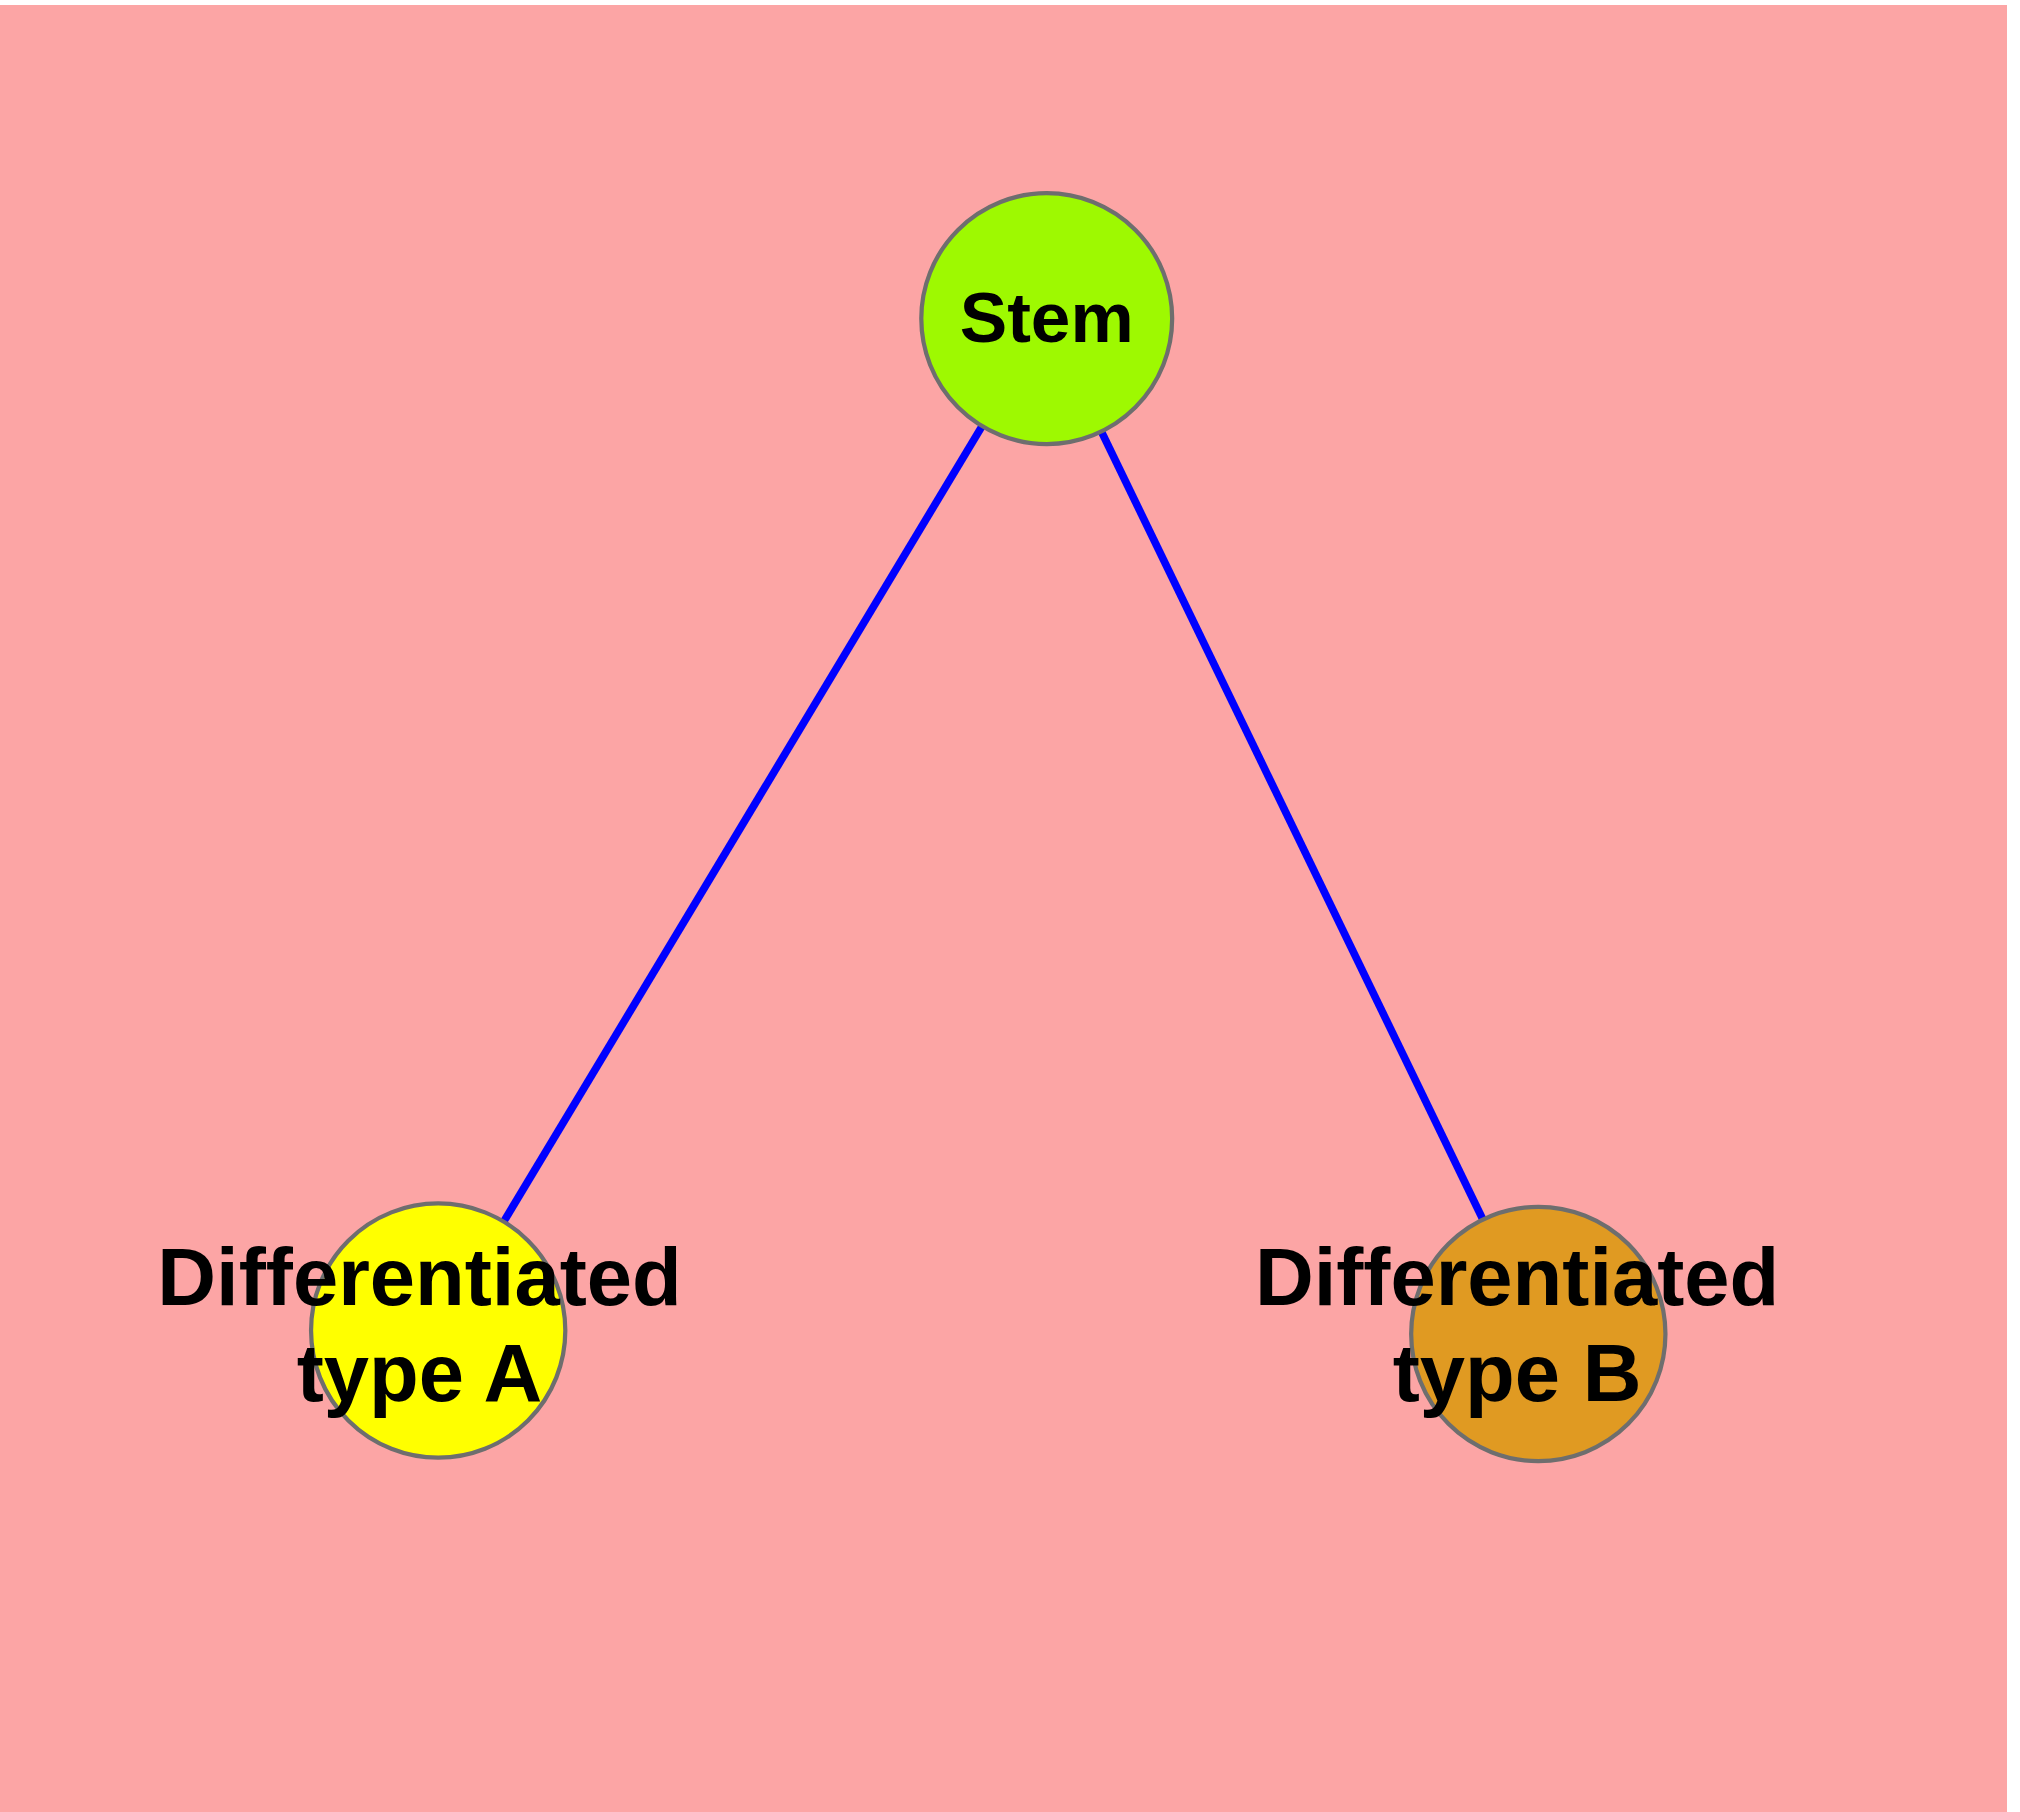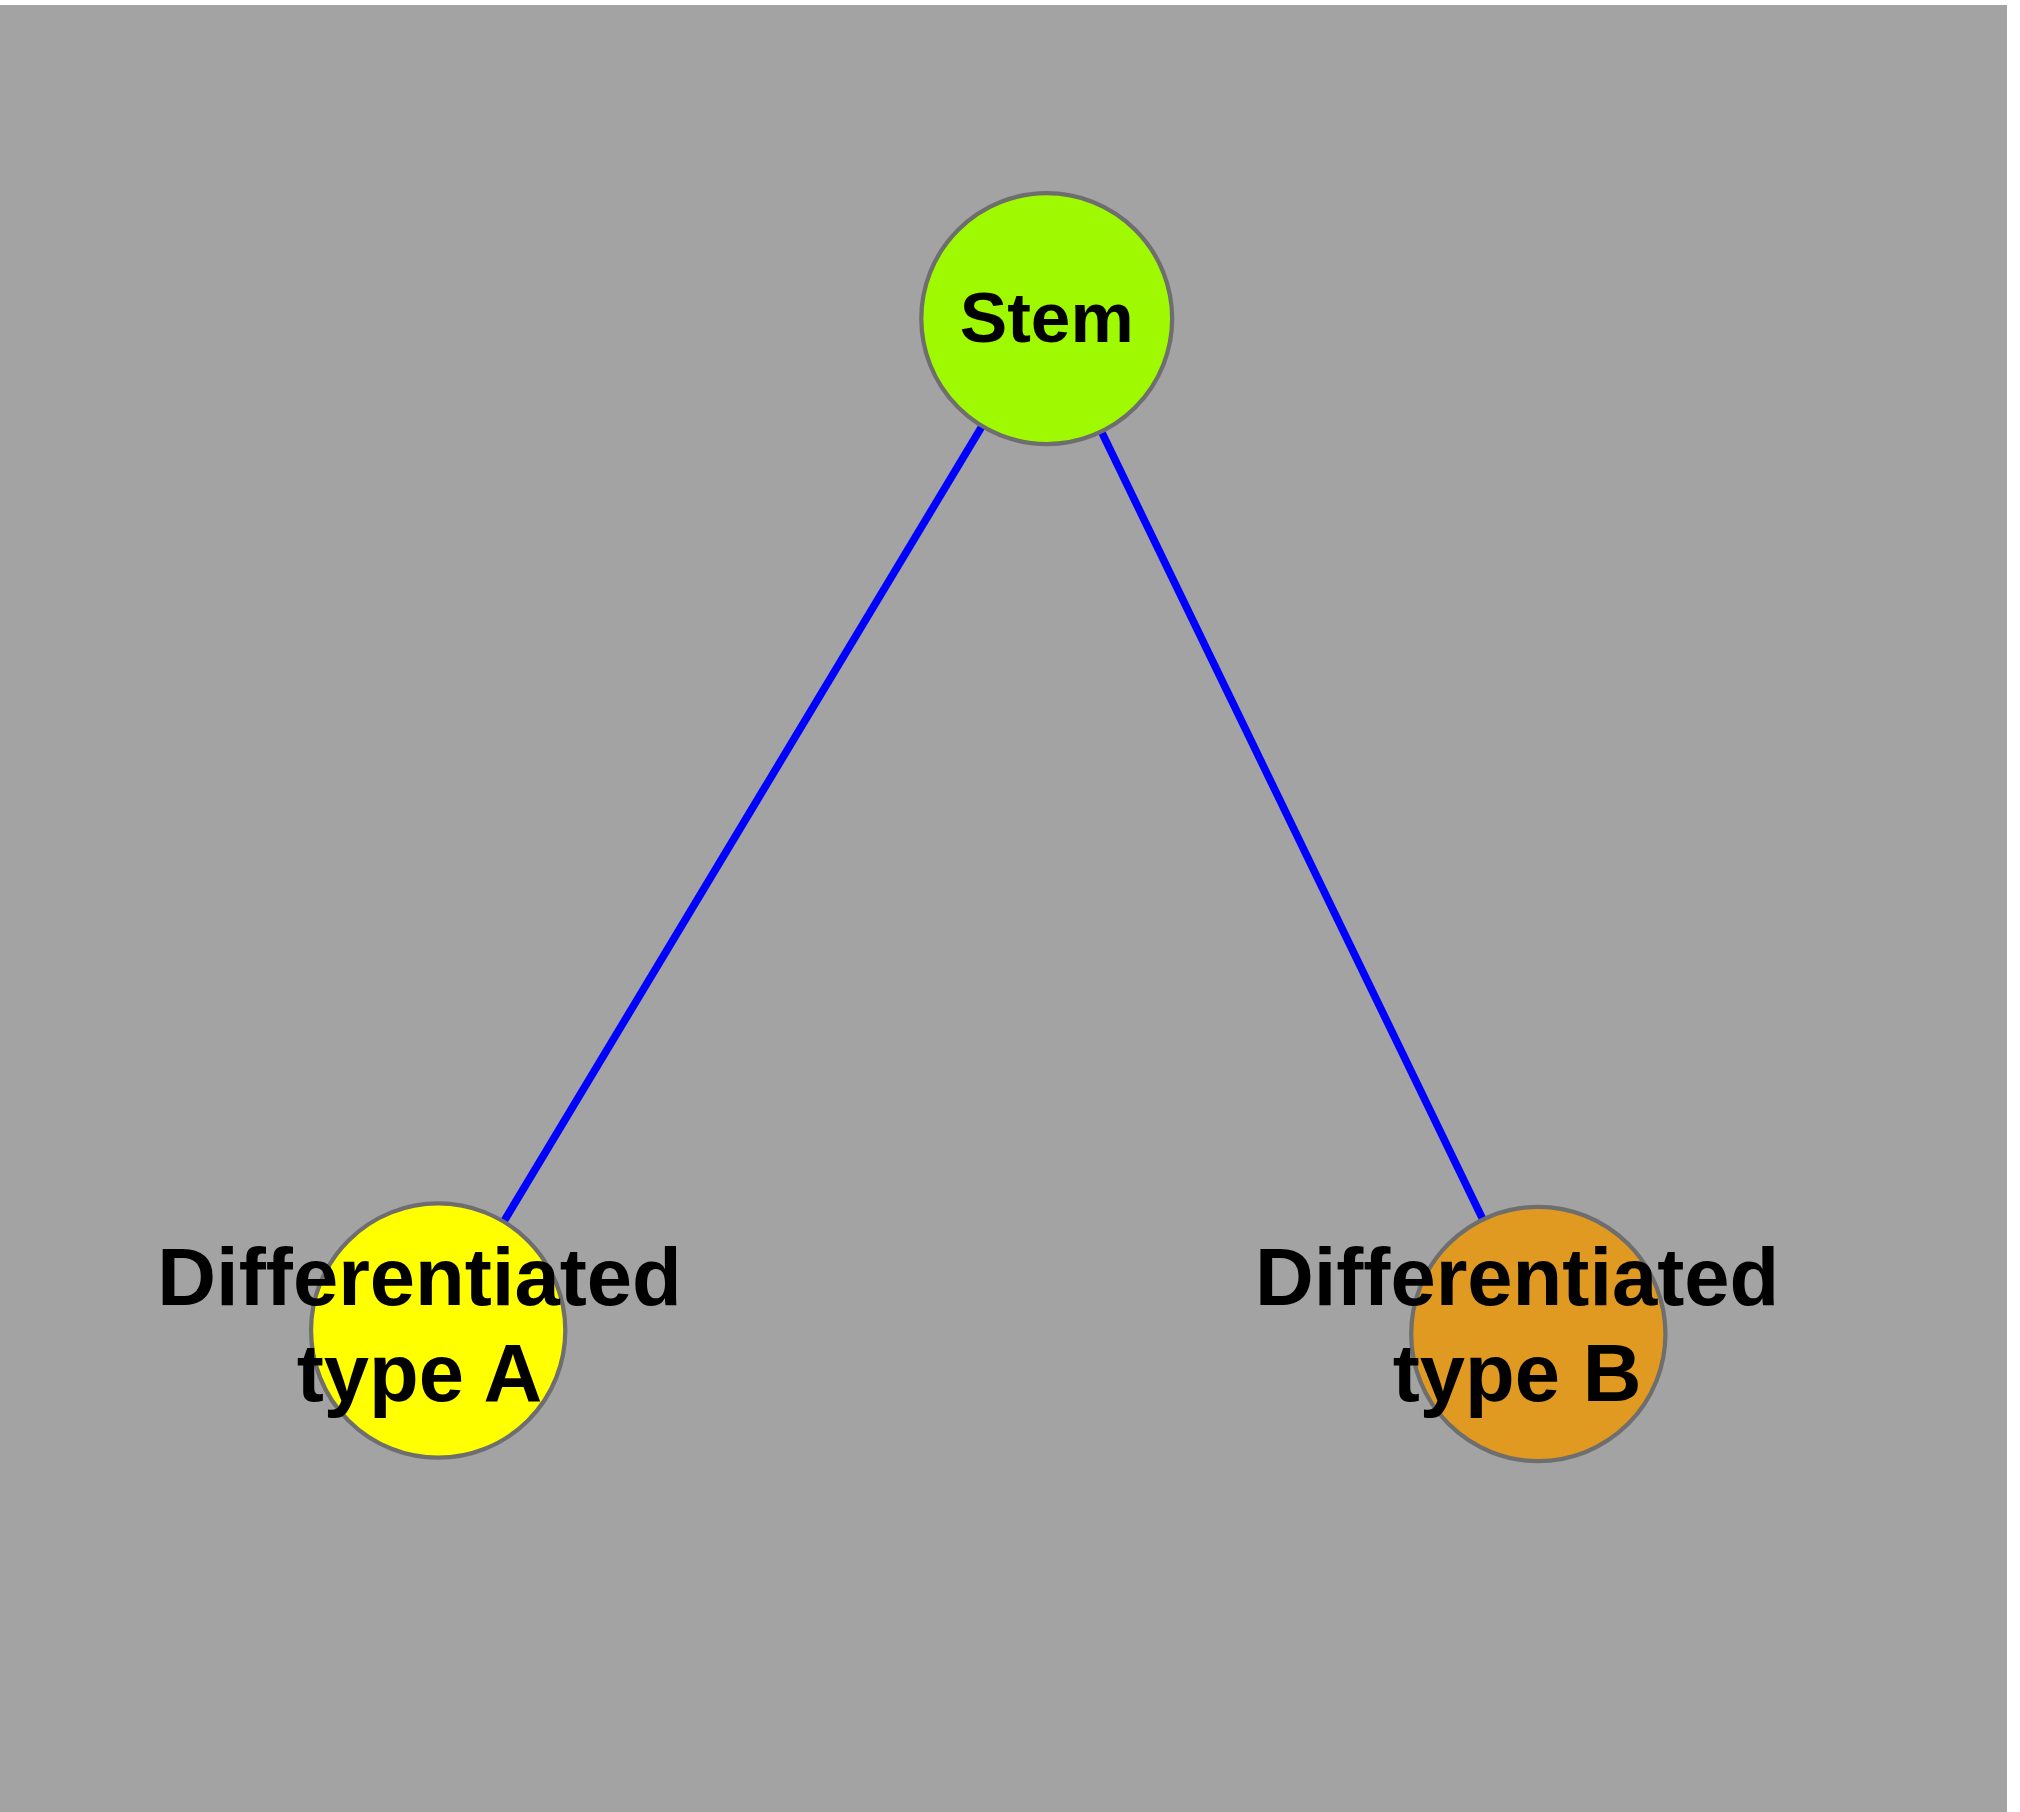--- a/index.html
+++ b/index.html
@@ -48,21 +48,21 @@
   }
   .node-circle {
     stroke: #6e6e6e;
     stroke-width: 5;
   }
 </style>
 </head>
 <body>
 
 <div id="canvas">
-  <div id="plot-area" style="background: #a3a3a3;">
+  <div id="plot-area" style="background: #fca5a5;">
 
     <svg id="graph-svg" viewBox="0 0 2368 2132" preserveAspectRatio="none">
 
       <g>
         <line class="edge-line" x1="1235" y1="370" x2="517" y2="1564" style="stroke: rgb(0, 0, 255); stroke-width: 9;"></line>
         <line class="edge-line" x1="1235" y1="370" x2="1815" y2="1568" style="stroke: rgb(0, 0, 255); stroke-width: 9;"></line>
       </g>
 
       <g>
 

